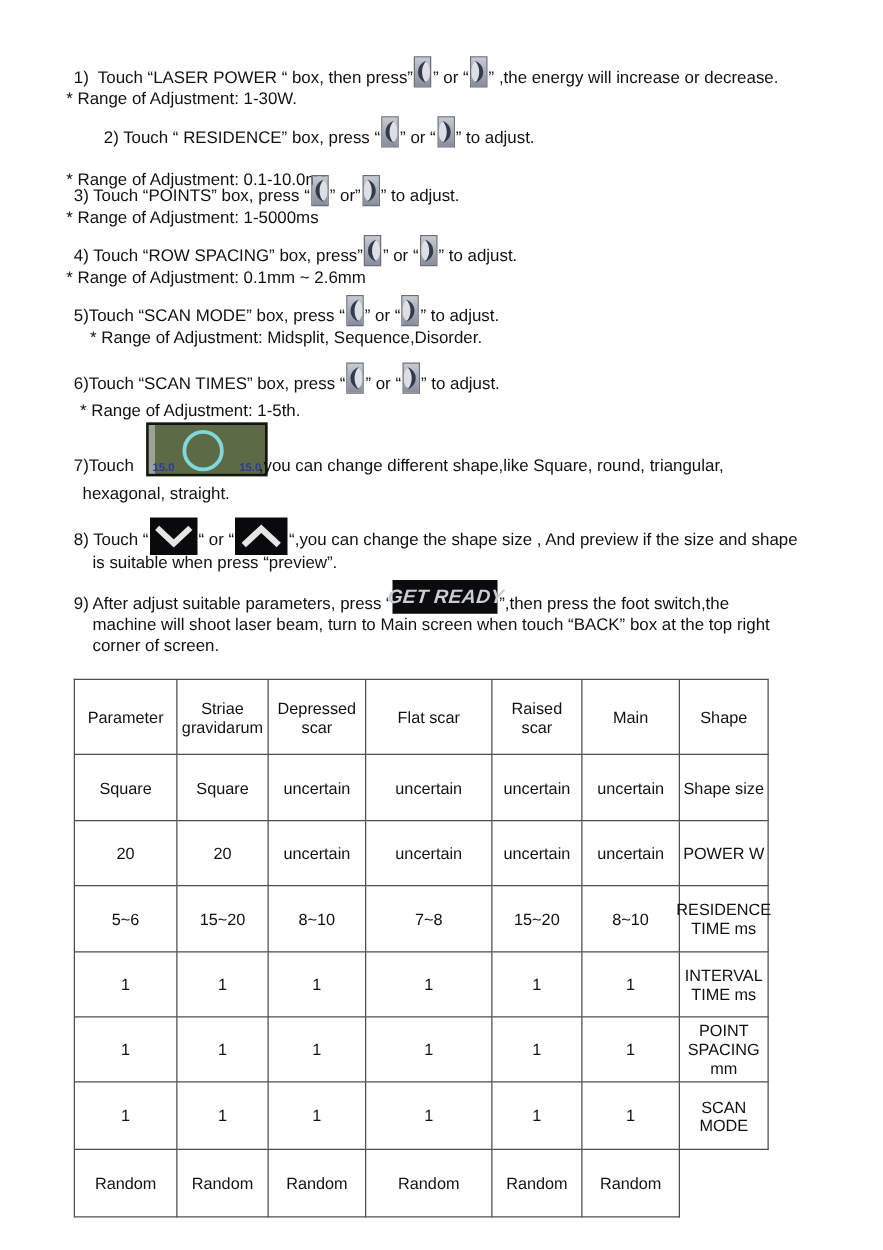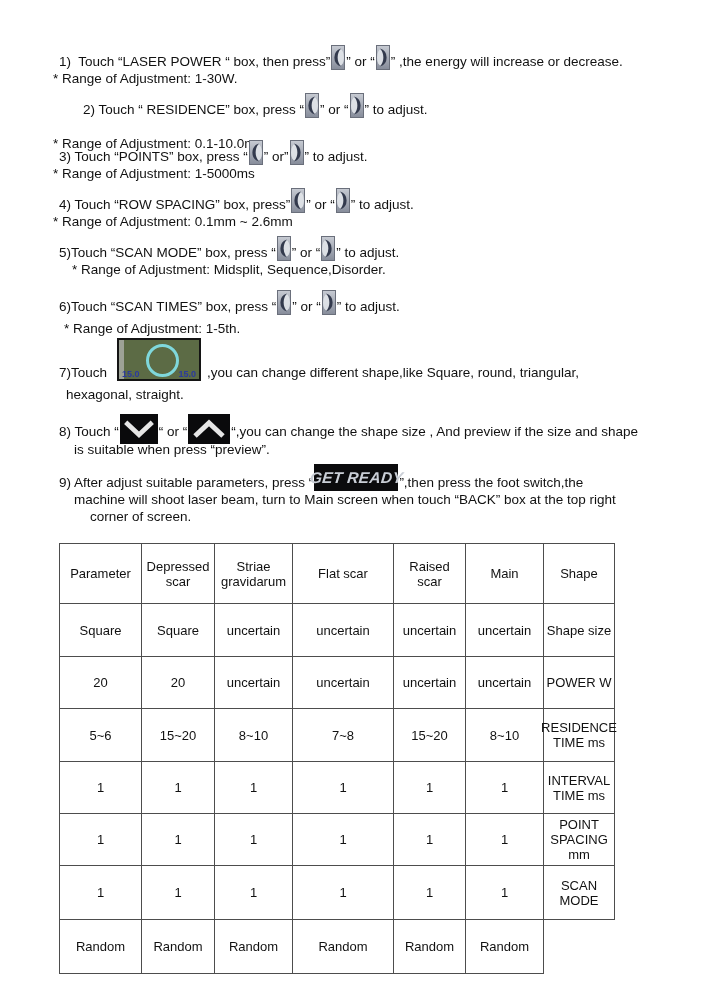--- a/index.html
+++ b/index.html
@@ -36,21 +36,21 @@
     width:84px;height:27px;
     vertical-align:middle;position:relative;top:-4px;
     margin:-7px 1px -3px;
     background:#0b0b0d;color:#c9ced6;
     font-size:15.5px;font-weight:bold;font-style:italic;
     letter-spacing:0.3px;
   }
   
   .shape-preview{
     position:absolute;left:117px;top:338px;
-    width:84px;height:43px;
+    width:97px;height:43px;
     background:#5c6b45;border:2px solid #141414;box-sizing:border-box;
   }
   .shape-preview .strip{position:absolute;left:0;top:0;bottom:0;width:5px;background:#a8aca4;opacity:.85;}
   .shape-preview .ring{
     position:absolute;left:27px;top:4px;width:27px;height:27px;
     border:3px solid #7fd8dc;border-radius:50%;
   }
   .shape-preview .val{position:absolute;bottom:0;font-size:9px;font-weight:bold;color:#2b3a9e;line-height:10px;}
   .shape-preview .val.l{left:3px;}
   .shape-preview .val.r{right:3px;}
@@ -138,27 +138,27 @@
 
   <div class="line" style="left:59px;top:423px;"><span>8) Touch “</span><span class="btn-ch"><svg viewBox="0 0 40 30" width="38" height="30">
           <polyline points="6,8 20,21 34,8" fill="none" stroke="#e6e6e6" stroke-width="5"></polyline>
         </svg></span><span>“ or “</span><span class="btn-ch"><svg viewBox="0 0 40 30" width="42" height="30">
           <polyline points="6,22 20,9 34,22" fill="none" stroke="#e6e6e6" stroke-width="5"></polyline>
         </svg></span><span>“,you can change the shape size , And preview if the size and shape</span></div>
   <div class="line" style="left:74px;top:441px;">is suitable when press “preview”.</div>
 
   <div class="line" style="left:59px;top:474px;"><span>9) After adjust suitable parameters, press “</span><span class="btn-ready"><span style="transform:skewX(-6deg)">GET READY</span></span><span>”,then press the foot switch,the</span></div>
   <div class="line" style="left:74px;top:491px;">machine will shoot laser beam, turn to Main screen when touch “BACK” box at the top right</div>
-  <div class="line" style="left:90px;top:508px;text-align:right;">corner of screen.</div>
+  <div class="line" style="left:74px;top:508px;text-align:right;">corner of screen.</div>
 
   <div id="ptable">
       <div class="tcell">Parameter</div>
-      <div class="tcell">Depressed scar</div>
       <div class="tcell">Striae
 gravidarum</div>
+      <div class="tcell">Depressed scar</div>
       <div class="tcell">Flat scar</div>
       <div class="tcell">Raised scar</div>
       <div class="tcell">Main</div>
       <div class="tcell">Shape</div>
       <div class="tcell">Square</div>
       <div class="tcell">Square</div>
       <div class="tcell">uncertain</div>
       <div class="tcell">uncertain</div>
       <div class="tcell">uncertain</div>
       <div class="tcell">uncertain</div>

